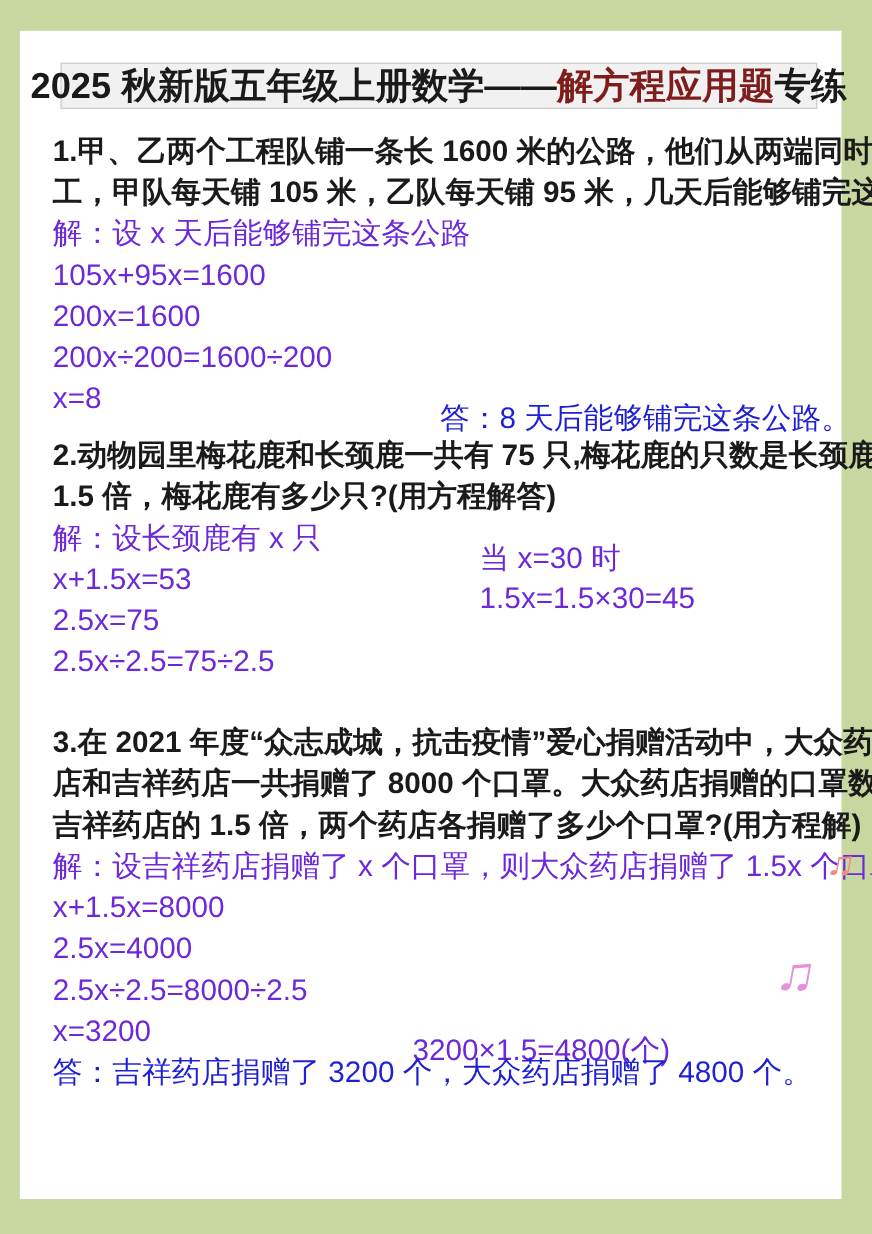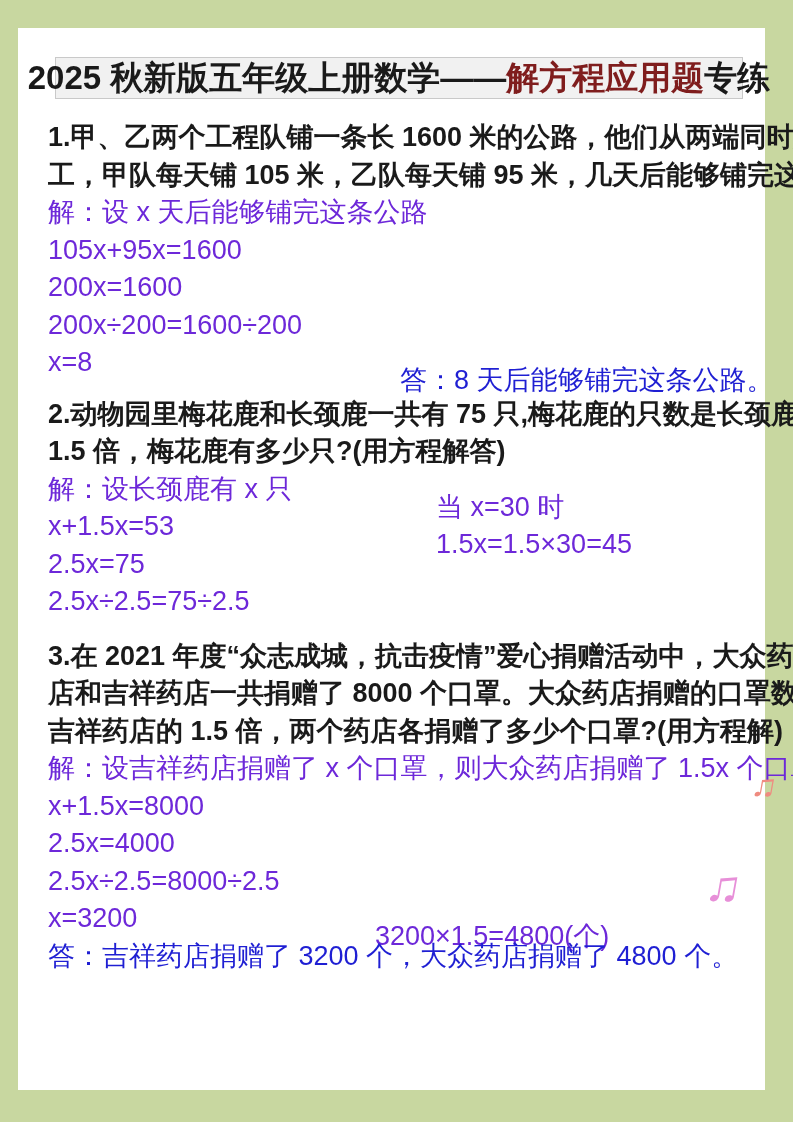--- a/index.html
+++ b/index.html
@@ -26,21 +26,21 @@
     white-space: nowrap;
   }
   .title-box .hl { color: #7f1d1d; }
   .content { padding-left: 30px; }
   .stmt-line {
     font-size: 27px; line-height: 37.5px; color: #1a1a1a;
     font-weight: 600; white-space: nowrap;
   }
   .sec1 .stmt-line:first-child { margin-top: 20px; }
   .sec2 { margin-top: 14px; }
-  .sec3 { margin-top: 17px; }
+  .sec3 { margin-top: 36px; }
   .row { position: relative; font-size: 27px; line-height: 37.5px; white-space: nowrap; }
   .red  { color: #6d28d9; font-weight: 500; }
   .blue { color: #1f1fd3; font-weight: 500; }
   .col { position: absolute; top: 18px; white-space: nowrap; }
   .off-ans1 { left: 352px; }
   .off-col2 { left: 364px; margin-left: 24px; }
   .off-col3 { left: 327px; }
   .note {
     position: absolute; line-height: 1; user-select: none;
   }

